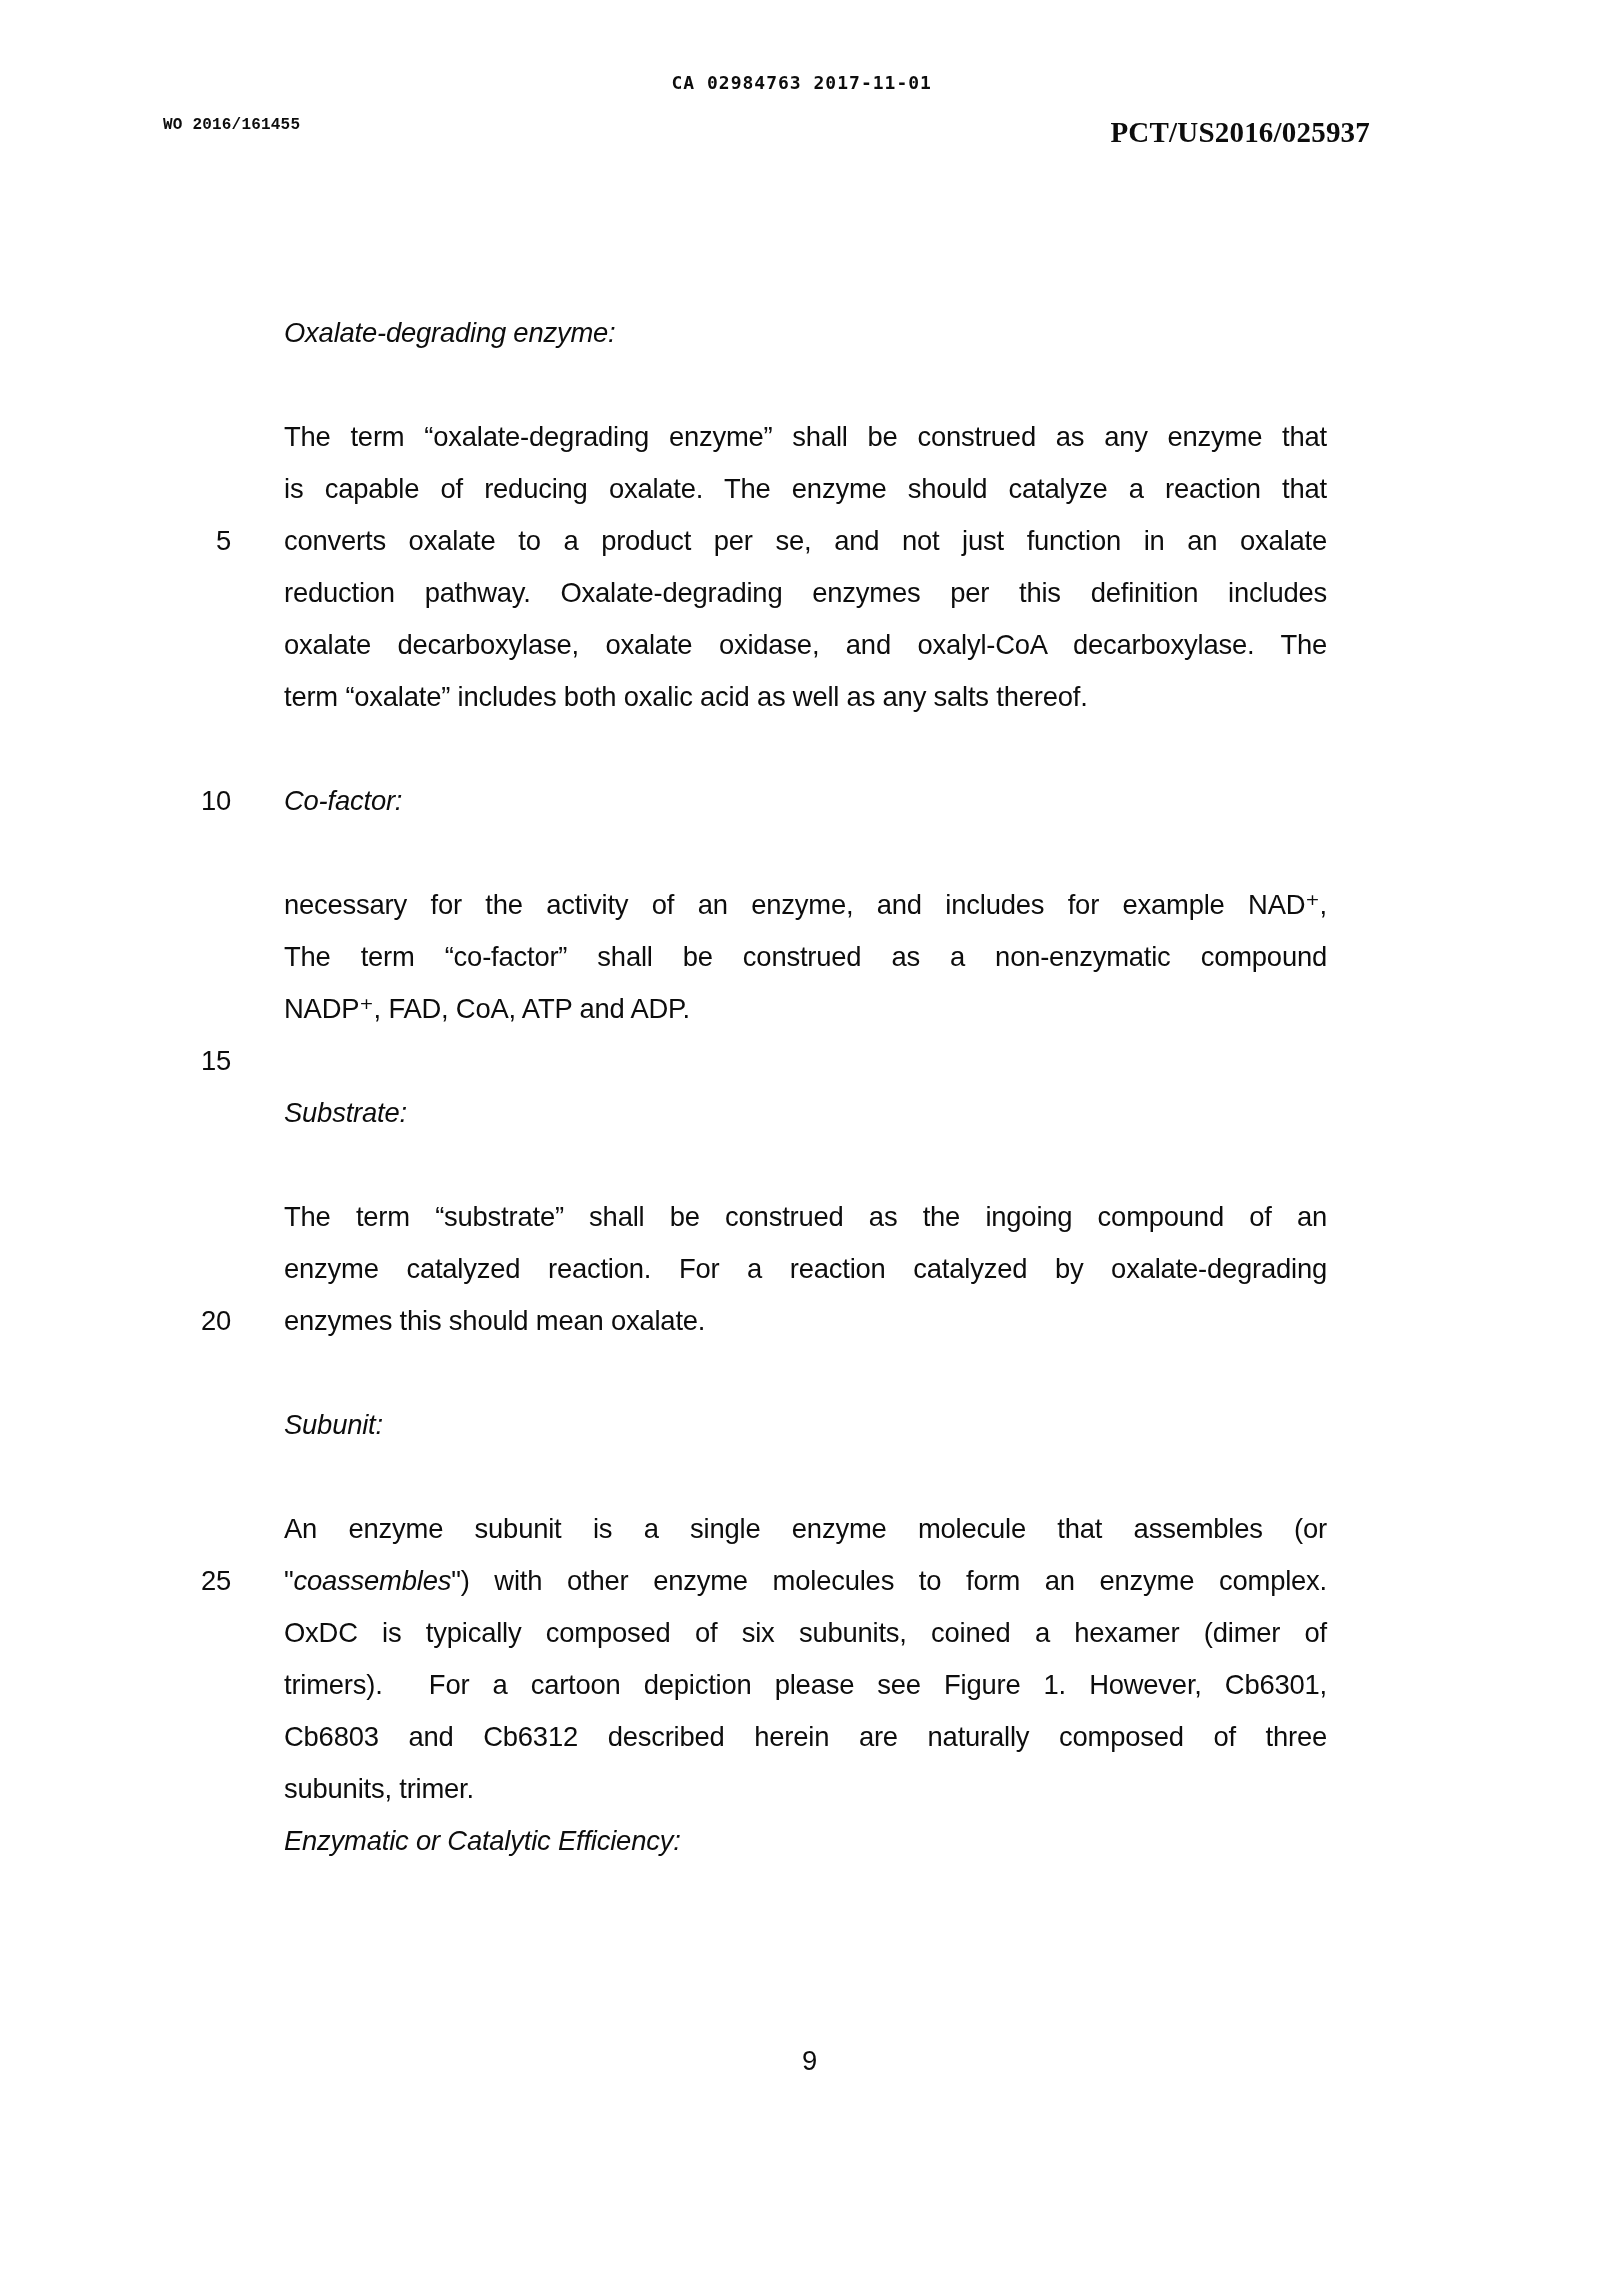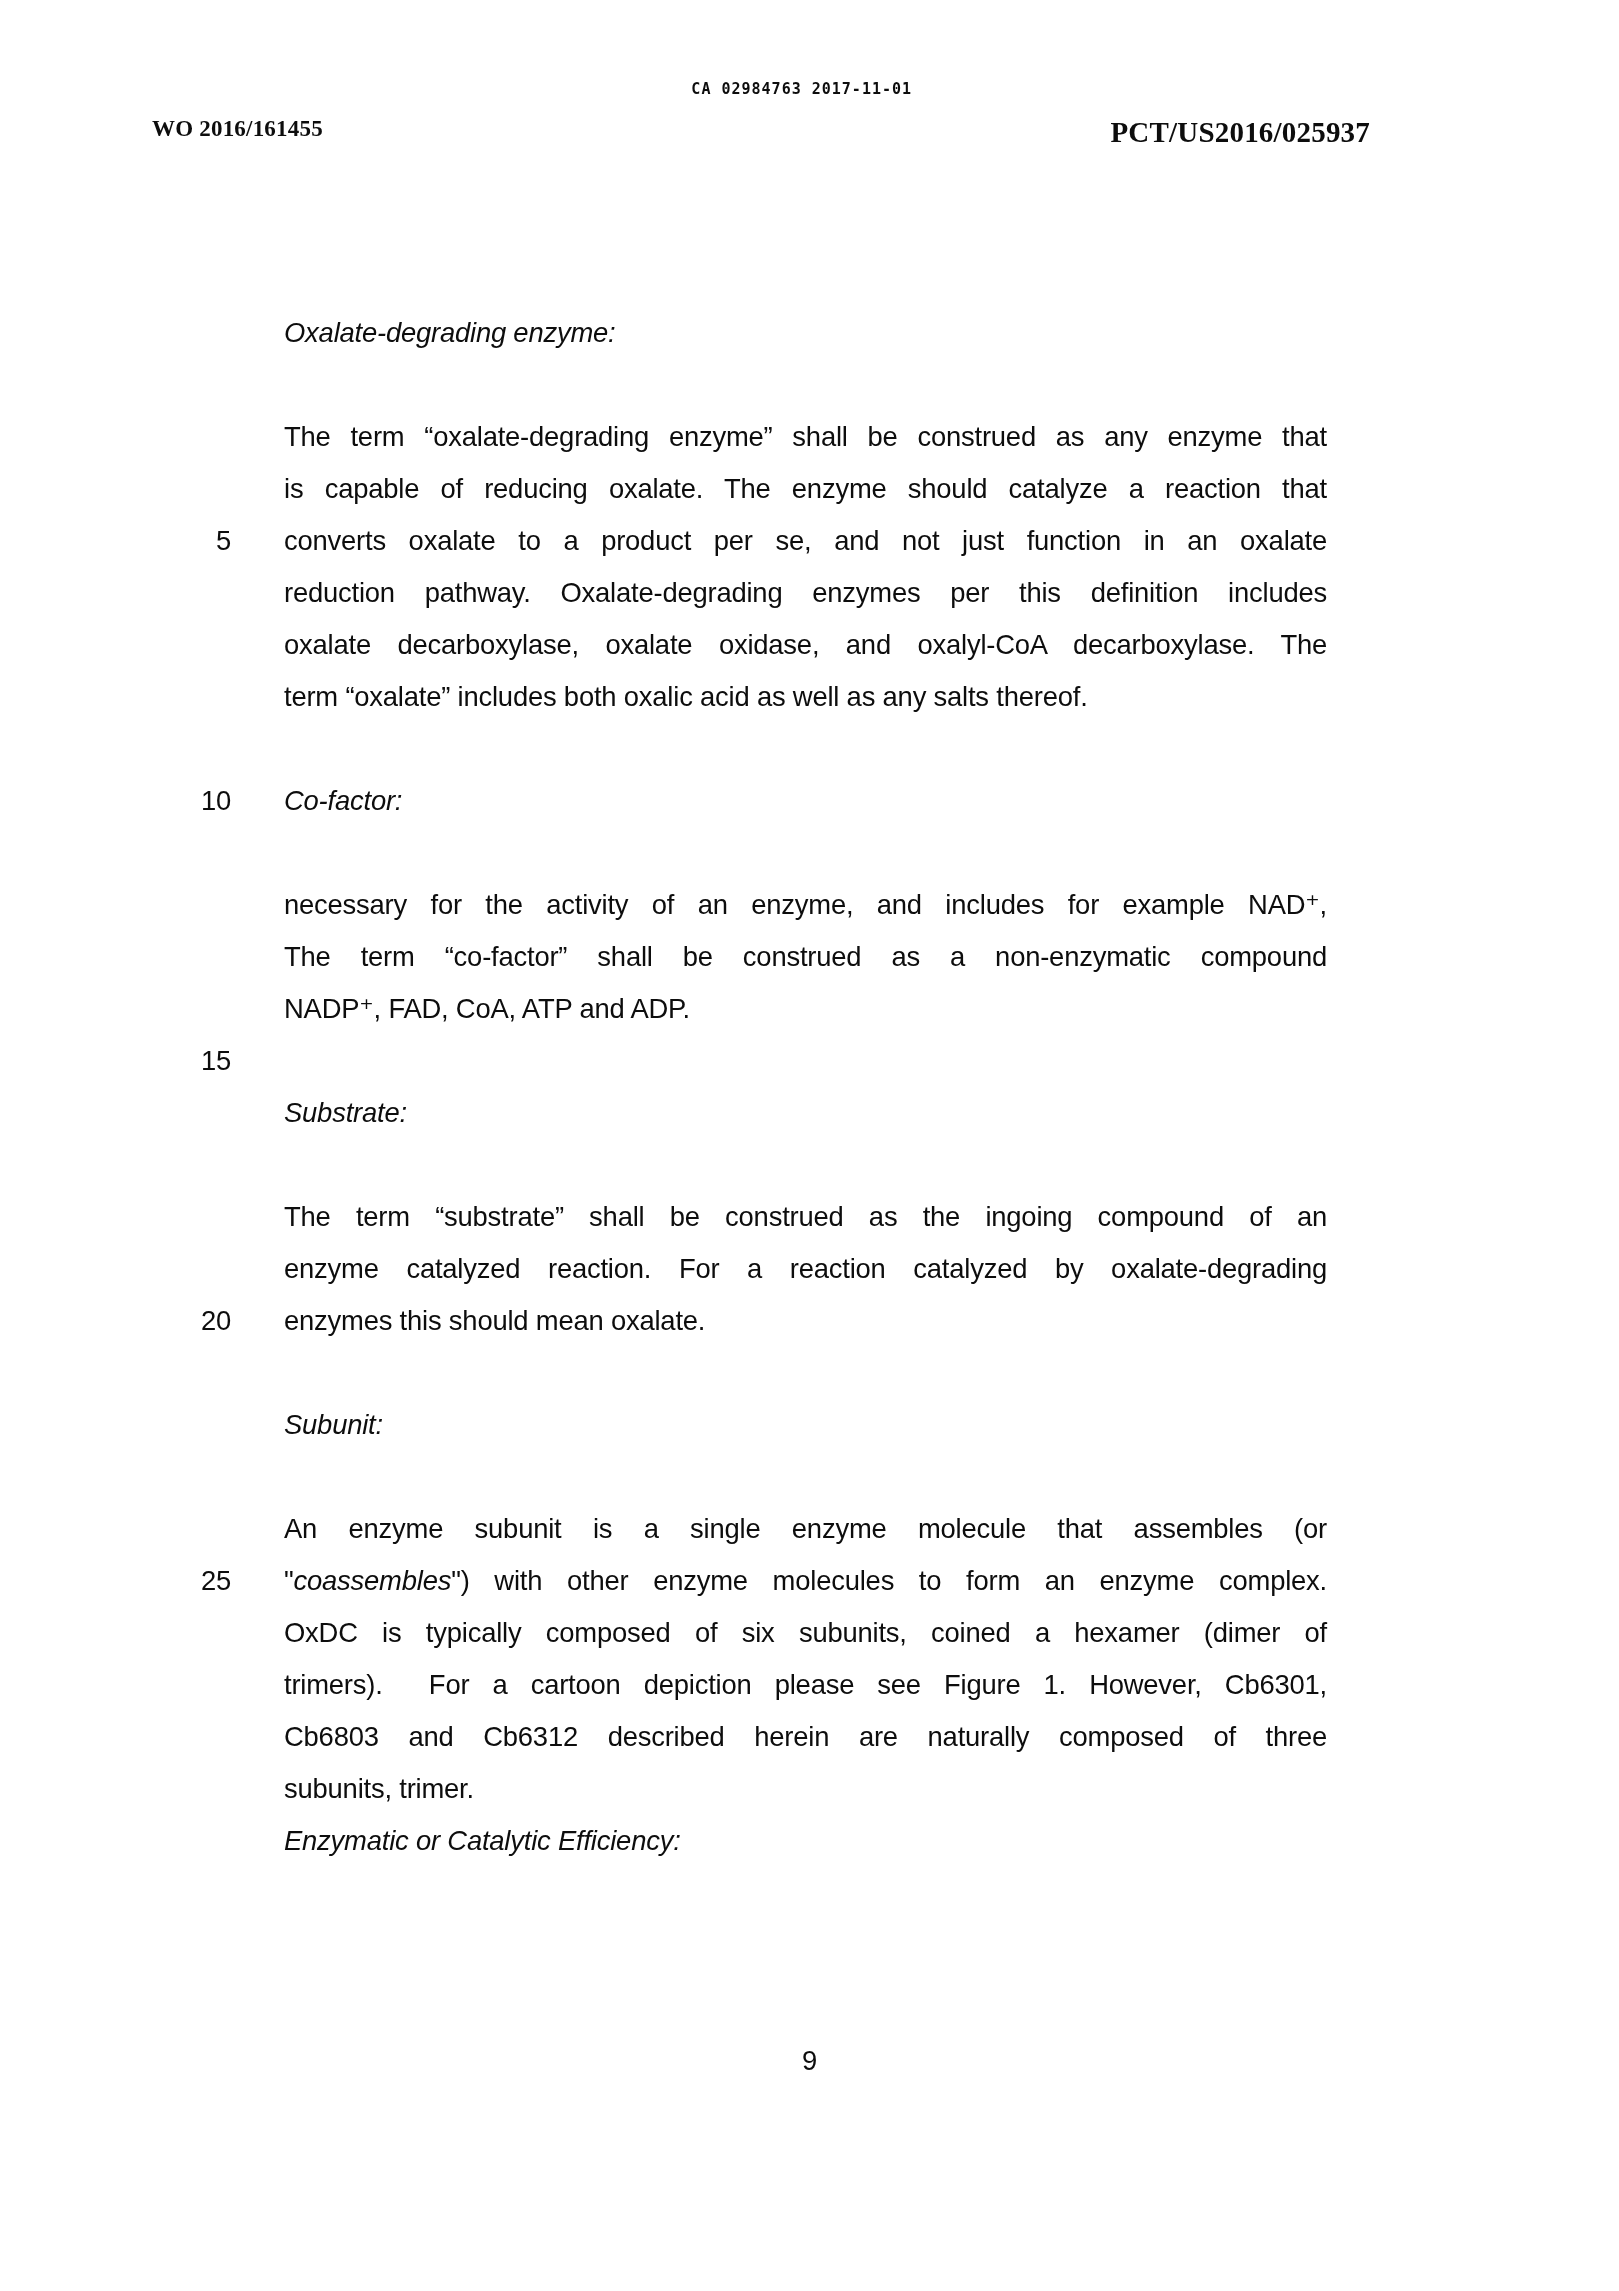--- a/index.html
+++ b/index.html
@@ -6,31 +6,31 @@
   .page{
     position:relative;
     width:1619px;height:2292px;
     background:#ffffff;
     color:#0d0d0d;
     font-family:"Liberation Sans","DejaVu Sans",sans-serif;
     overflow:hidden;
   }
   
   .stamp{
-    position:absolute;top:80px;left:50%;
+    position:absolute;top:72px;left:50%;
     transform:translateX(-50%);
     margin-left:-7.8px;
     font-family:"DejaVu Sans Mono","Liberation Mono",monospace;
-    font-weight:bold;font-size:15px;letter-spacing:1px;
+    font-weight:bold;font-size:18px;letter-spacing:1px;
     white-space:nowrap;
   }
   .wo-num{
-    position:absolute;top:116px;left:152px;
-    font-family:Liberation Serif, serif;
-    font-weight:bold;font-size:23px;letter-spacing:0.2px;
+    position:absolute;top:116px;left:163px;
+    font-family:Liberation Mono, monospace;
+    font-weight:bold;font-size:16px;letter-spacing:0.2px;
     white-space:nowrap;
   }
   .pct-num{
     position:absolute;top:116px;right:249px;
     font-family:"Liberation Serif","DejaVu Serif",serif;
     font-weight:bold;font-size:29px;letter-spacing:0.2px;
     white-space:nowrap;
   }
   
   .doc-body{

